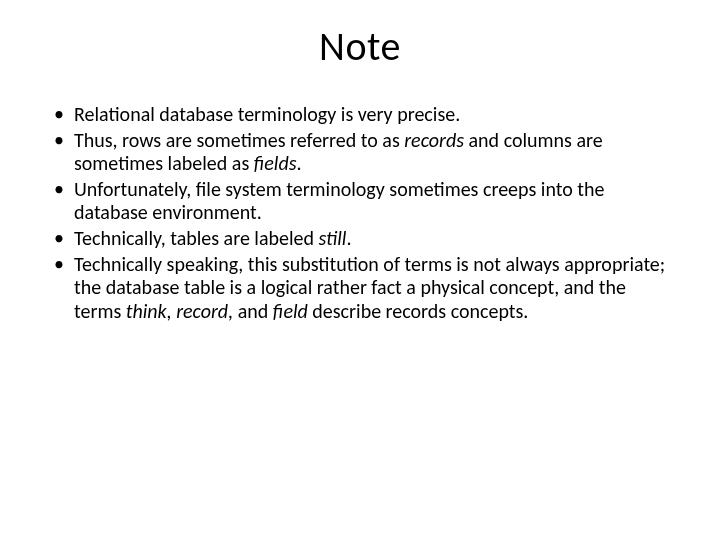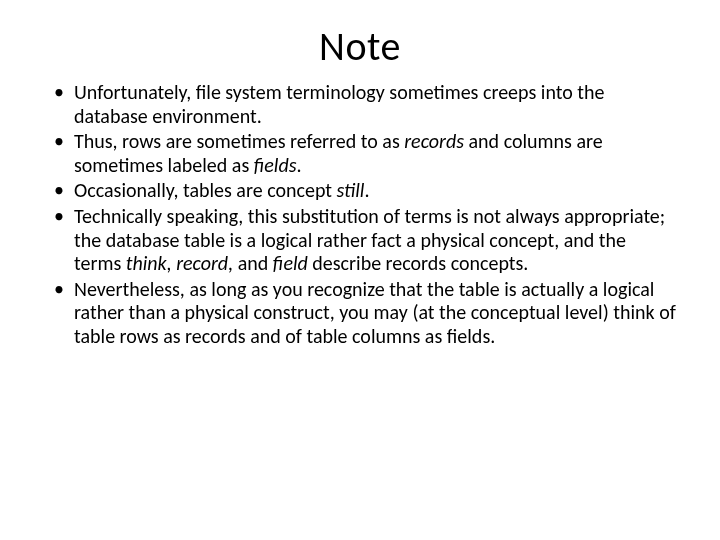--- a/index.html
+++ b/index.html
@@ -14,21 +14,21 @@
   .slide {
     box-sizing: border-box;
     width: 720px;
     height: 540px;
     padding: 18px 36px 30px 36px;
   }
   .title {
     text-align: center;
     font-size: 40px;
     font-weight: 400;
-    margin: 4px 0 10px 0;
+    margin: 4px 0 32px 0;
     letter-spacing: 0.5px;
   }
   ul.bullets {
     list-style: none;
     margin: 0;
     padding: 0 8px 0 18px;
   }
   ul.bullets li {
     position: relative;
     padding-left: 20px;
@@ -45,19 +45,19 @@
     line-height: 1.18;
   }
   .ital { font-style: italic; }
 </style>
 </head>
 <body>
 
 <div class="slide">
   <h1 class="title">Note</h1>
   <ul class="bullets">
+    <li><span>Relational database terminology is very precise.</span></li>
+    <li><span>Thus, rows are sometimes referred to as </span><span class="ital">records</span><span> and columns are sometimes labeled as </span><span class="ital">fields</span><span>.</span></li>
     <li><span>Unfortunately, file system terminology sometimes creeps into the database environment.</span></li>
-    <li><span>Thus, rows are sometimes referred to as </span><span class="ital">records</span><span> and columns are sometimes labeled as </span><span class="ital">fields</span><span>.</span></li>
-    <li><span>Occasionally, tables are concept </span><span class="ital">still</span><span>.</span></li>
+    <li><span>Technically, tables are labeled </span><span class="ital">still</span><span>.</span></li>
     <li><span>Technically speaking, this substitution of terms is not always appropriate; the database table is a logical rather fact a physical concept, and the terms </span><span class="ital">think, record,</span><span> and </span><span class="ital">field</span><span> describe records concepts.</span></li>
-    <li><span>Nevertheless, as long as you recognize that the table is actually a logical rather than a physical construct, you may (at the conceptual level) think of table rows as records and of table columns as fields.</span></li>
   </ul>
 </div>
 
 </body></html>

